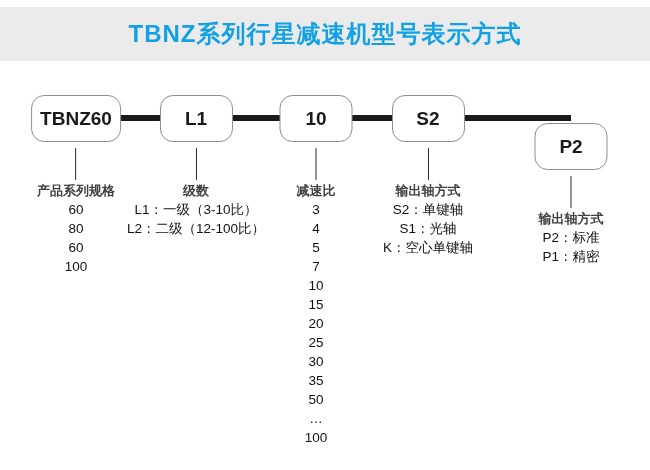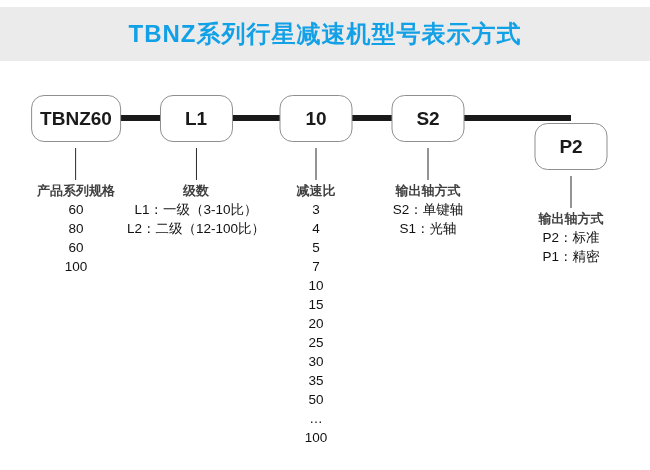--- a/index.html
+++ b/index.html
@@ -99,20 +99,21 @@
       </div>
   </div>
 
   <div class="col col-4">
     <div class="code-box">S2</div>
     <div class="vline"></div>
     <div class="heading">输出轴方式</div>
     <div class="list">
         <div class="list-item">S2：单键轴</div>
         <div class="list-item">S1：光轴</div>
+        <div class="list-item">K：空心单键轴</div>
       </div>
   </div>
 
   <div class="col col-5">
     <div class="code-box">P2</div>
     <div class="vline"></div>
     <div class="heading">输出轴方式</div>
     <div class="list">
         <div class="list-item">P2：标准</div>
         <div class="list-item">P1：精密</div>

